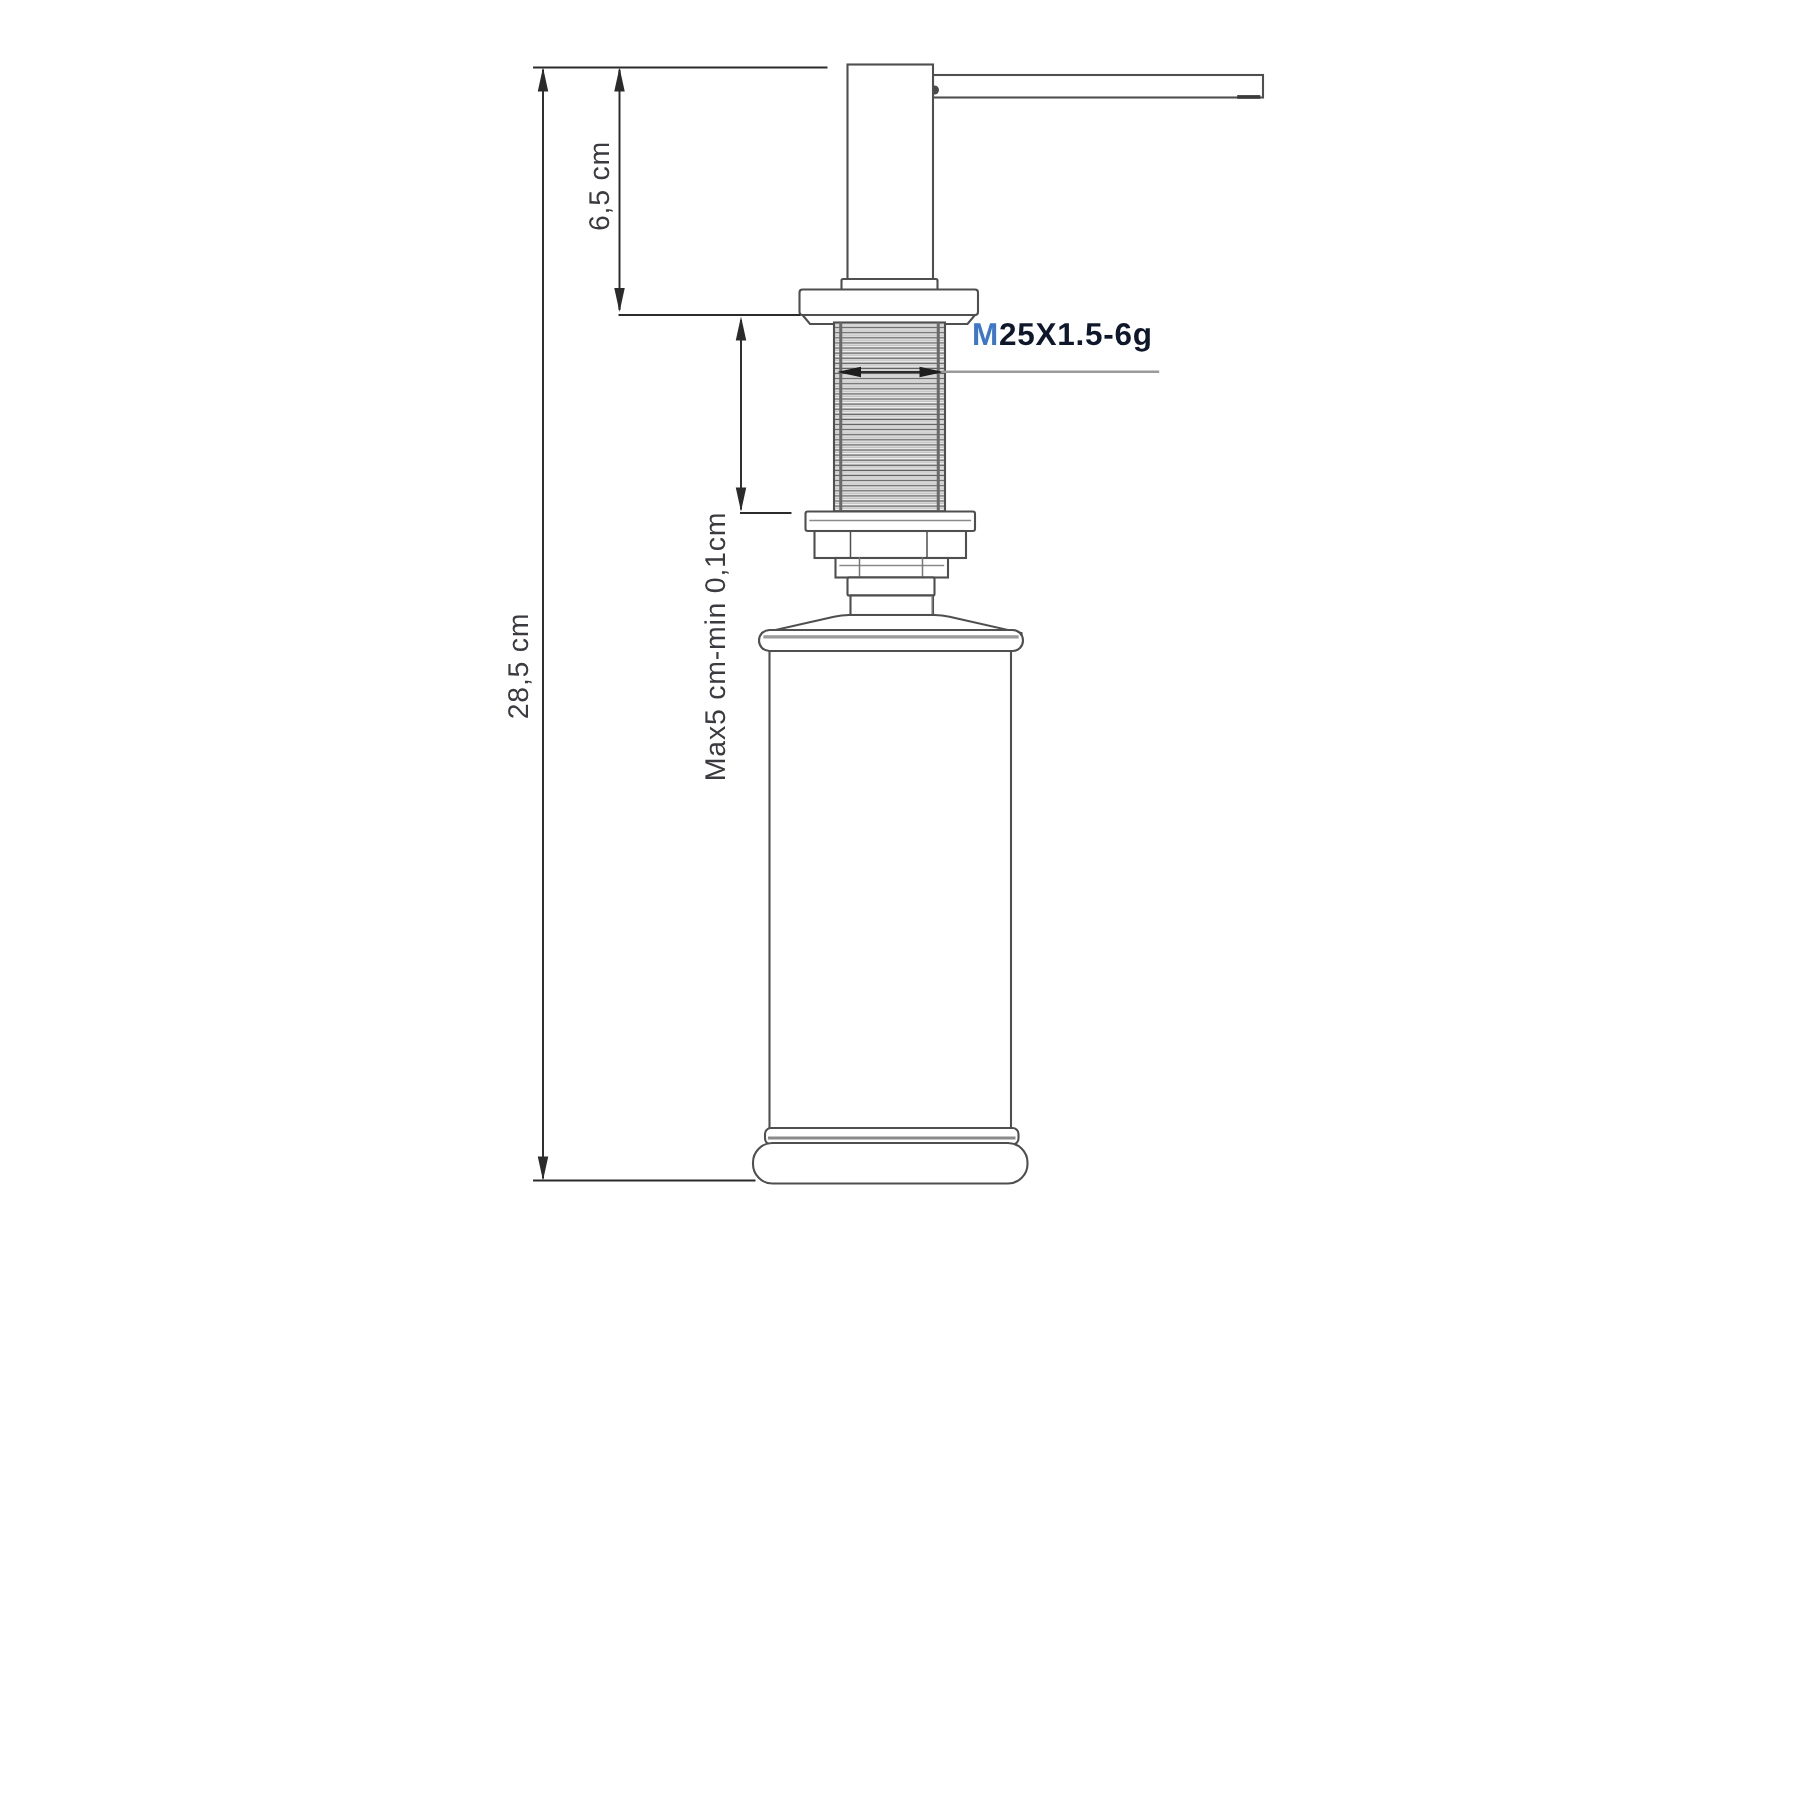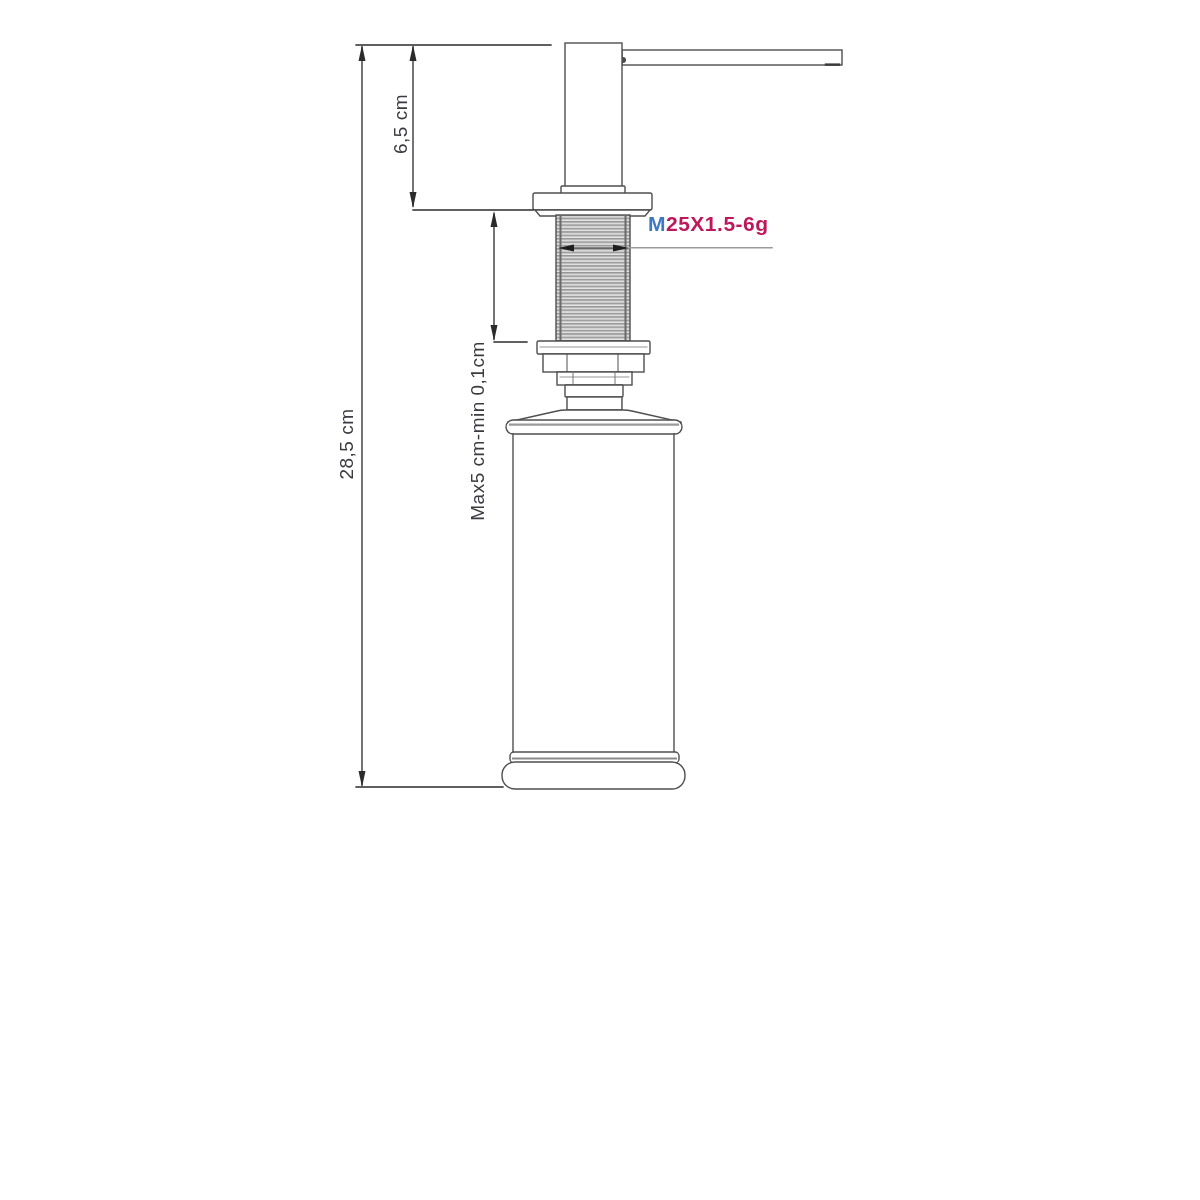--- a/index.html
+++ b/index.html
@@ -16,21 +16,21 @@
     white-space:nowrap;
     color:#3c3a40;
     font-size:19px;
     letter-spacing:0.5px;
     transform:translate(-50%,-50%) rotate(-90deg);
   }
   .thread-label{
     position:absolute;
     left:648px;top:212px;
     white-space:nowrap;
-    color:#be185d;
+    color:#0f172a;
     font-size:21px;
     font-weight:600;
     letter-spacing:0.5px;
   }
   .thread-label::first-letter{color:#3f77c8;}
 </style>
 </head>
 <body>
 
 <div id="canvas">

